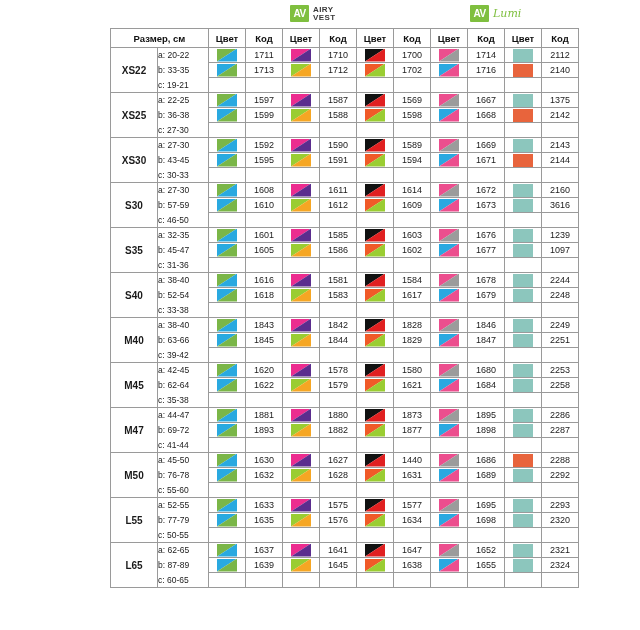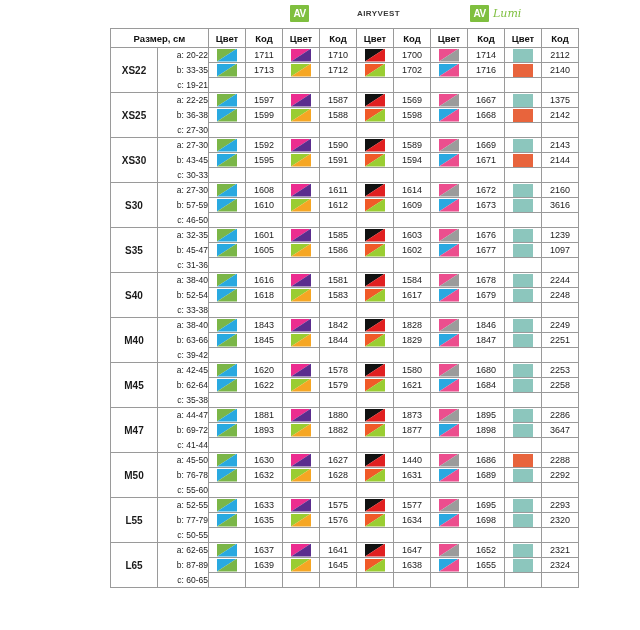--- a/index.html
+++ b/index.html
@@ -45,23 +45,22 @@
     font-size: 10px;
     font-weight: bold;
     display: flex;
     align-items: center;
     justify-content: center;
     letter-spacing: -0.5px;
     border-radius: 1px;
   }
   .brand-text {
     display: flex;
-    flex-direction: row;
+    flex-direction: column;
     line-height: 8px;
-    margin-left: 44px;
   }
   .brand-text .l1 {
     font-size: 8px;
     font-weight: bold;
     color: #3a3a3a;
     letter-spacing: 0.4px;
   }
   .brand-text .l2 {
     font-size: 8px;
     font-weight: bold;
@@ -109,21 +108,21 @@
     font-size: 10px;
     vertical-align: middle;
   }
   td.meas-cell {
     width: 50px;
     padding-left: 4px;
     font-size: 8.5px;
     height: 14px;
     line-height: 14px;
     white-space: nowrap;
-    text-align: right;
+    text-align: left;
   }
   td.meas-cell.nb { border-top: none; border-bottom: none; }
   td.meas-cell.nt { border-top: none; }
   td.meas-cell.nbm { border-bottom: none; }
 
   td.swatch-cell {
     width: 36px;
     height: 14px;
     text-align: center;
     vertical-align: middle;
@@ -529,21 +528,21 @@
           <td class="meas-cell nb">b: 69-72</td>
           <td class="swatch-cell"><span class="sw"><span class="tri-top" style="background:#29a9e0"></span><span class="tri-bot" style="background:#7ab648"></span></span></td>
           <td class="code-cell">1893</td>
           <td class="swatch-cell"><span class="sw"><span class="tri-top" style="background:#9acd32"></span><span class="tri-bot" style="background:#f6a623"></span></span></td>
           <td class="code-cell">1882</td>
           <td class="swatch-cell"><span class="sw"><span class="tri-top" style="background:#f05a28"></span><span class="tri-bot" style="background:#9acd32"></span></span></td>
           <td class="code-cell">1877</td>
           <td class="swatch-cell"><span class="sw"><span class="tri-top" style="background:#29a9e0"></span><span class="tri-bot" style="background:#ec4e8e"></span></span></td>
           <td class="code-cell">1898</td>
           <td class="swatch-cell"><span class="sw single"><span class="tri-top" style="background:#8cc6bd"></span><span class="tri-bot" style="background:#8cc6bd"></span></span></td>
-          <td class="code-cell">3647</td>
+          <td class="code-cell">2287</td>
         </tr>
         <tr>
           <td class="meas-cell nt">c: 41-44</td>
           <td class="swatch-cell"></td>
           <td class="code-cell"></td>
           <td class="swatch-cell"></td>
           <td class="code-cell"></td>
           <td class="swatch-cell"></td>
           <td class="code-cell"></td>
           <td class="swatch-cell"></td>

